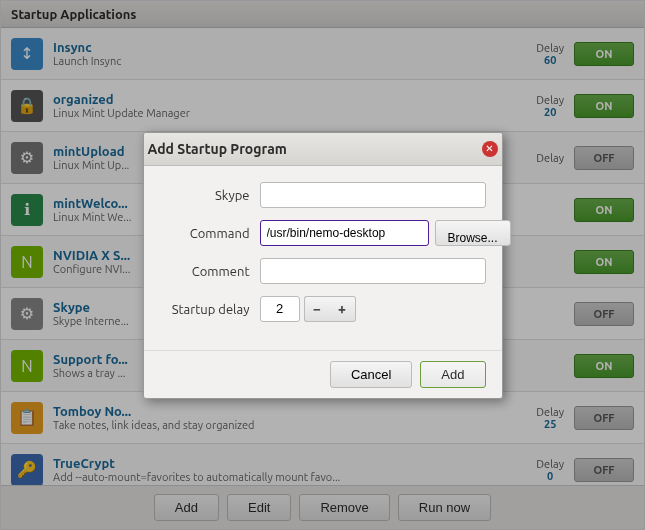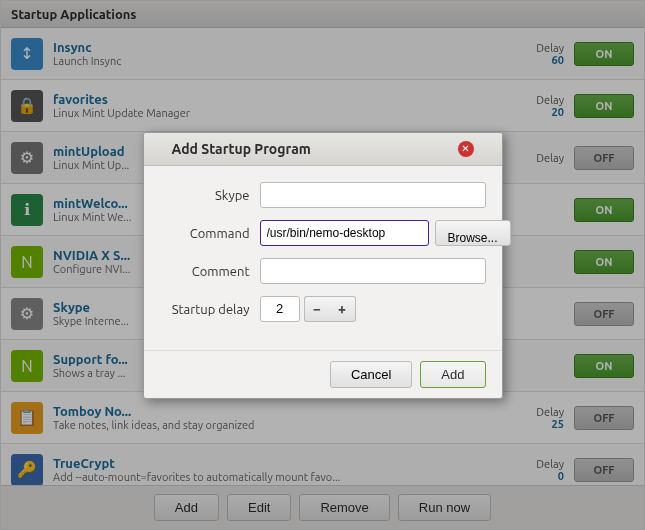--- a/index.html
+++ b/index.html
@@ -63,21 +63,21 @@
     .app-desc {
       color: #666;
       font-size: 11px;
       margin-top: 1px;
       overflow: hidden;
       text-overflow: ellipsis;
       white-space: nowrap;
       max-width: 360px;
     }
     .app-delay {
-      text-align: right;
+      text-align: center;
       margin-right: 10px;
       font-size: 11px;
       color: #555;
     }
     .app-delay .label { color: #555; }
     .app-delay .value { color: #1a6b9a; font-weight: bold; }
     .toggle {
       width: 60px;
       height: 24px;
       border-radius: 3px;
@@ -130,21 +130,21 @@
     }
     .modal {
       background: #f2f1f0;
       border: 1px solid #999;
       border-radius: 3px;
       width: 360px;
       box-shadow: 3px 3px 12px rgba(0,0,0,0.4);
     }
     .modal-title {
       background: linear-gradient(to bottom, #e8e6e3, #d6d4d1);
-      padding: 8px 28px;
+      padding: 8px 4px;
       font-weight: bold;
       font-size: 14px;
       color: #2c2c2c;
       border-bottom: 1px solid #bbb;
       display: flex;
       justify-content: space-between;
       align-items: center;
       border-radius: 3px 3px 0 0;
       text-align: center;
     }
@@ -298,21 +298,21 @@
       </div>
       <div class="app-delay">
         <div class="label">Delay</div>
         <div class="value">60</div>
       </div>
       <div class="toggle on">ON</div>
     </div>
       <div class="app-item">
       <div class="app-icon icon-mintupdate" style="background:#555; color:white; font-size:16px;">🔒</div>
       <div class="app-info">
-        <div class="app-name">favorites</div>
+        <div class="app-name">organized</div>
         <div class="app-desc">Linux Mint Update Manager</div>
       </div>
       <div class="app-delay">
         <div class="label">Delay</div>
         <div class="value">20</div>
       </div>
       <div class="toggle on">ON</div>
     </div>
       <div class="app-item">
       <div class="app-icon icon-mintupload" style="background:#777; color:white; font-size:16px;">⚙</div>

